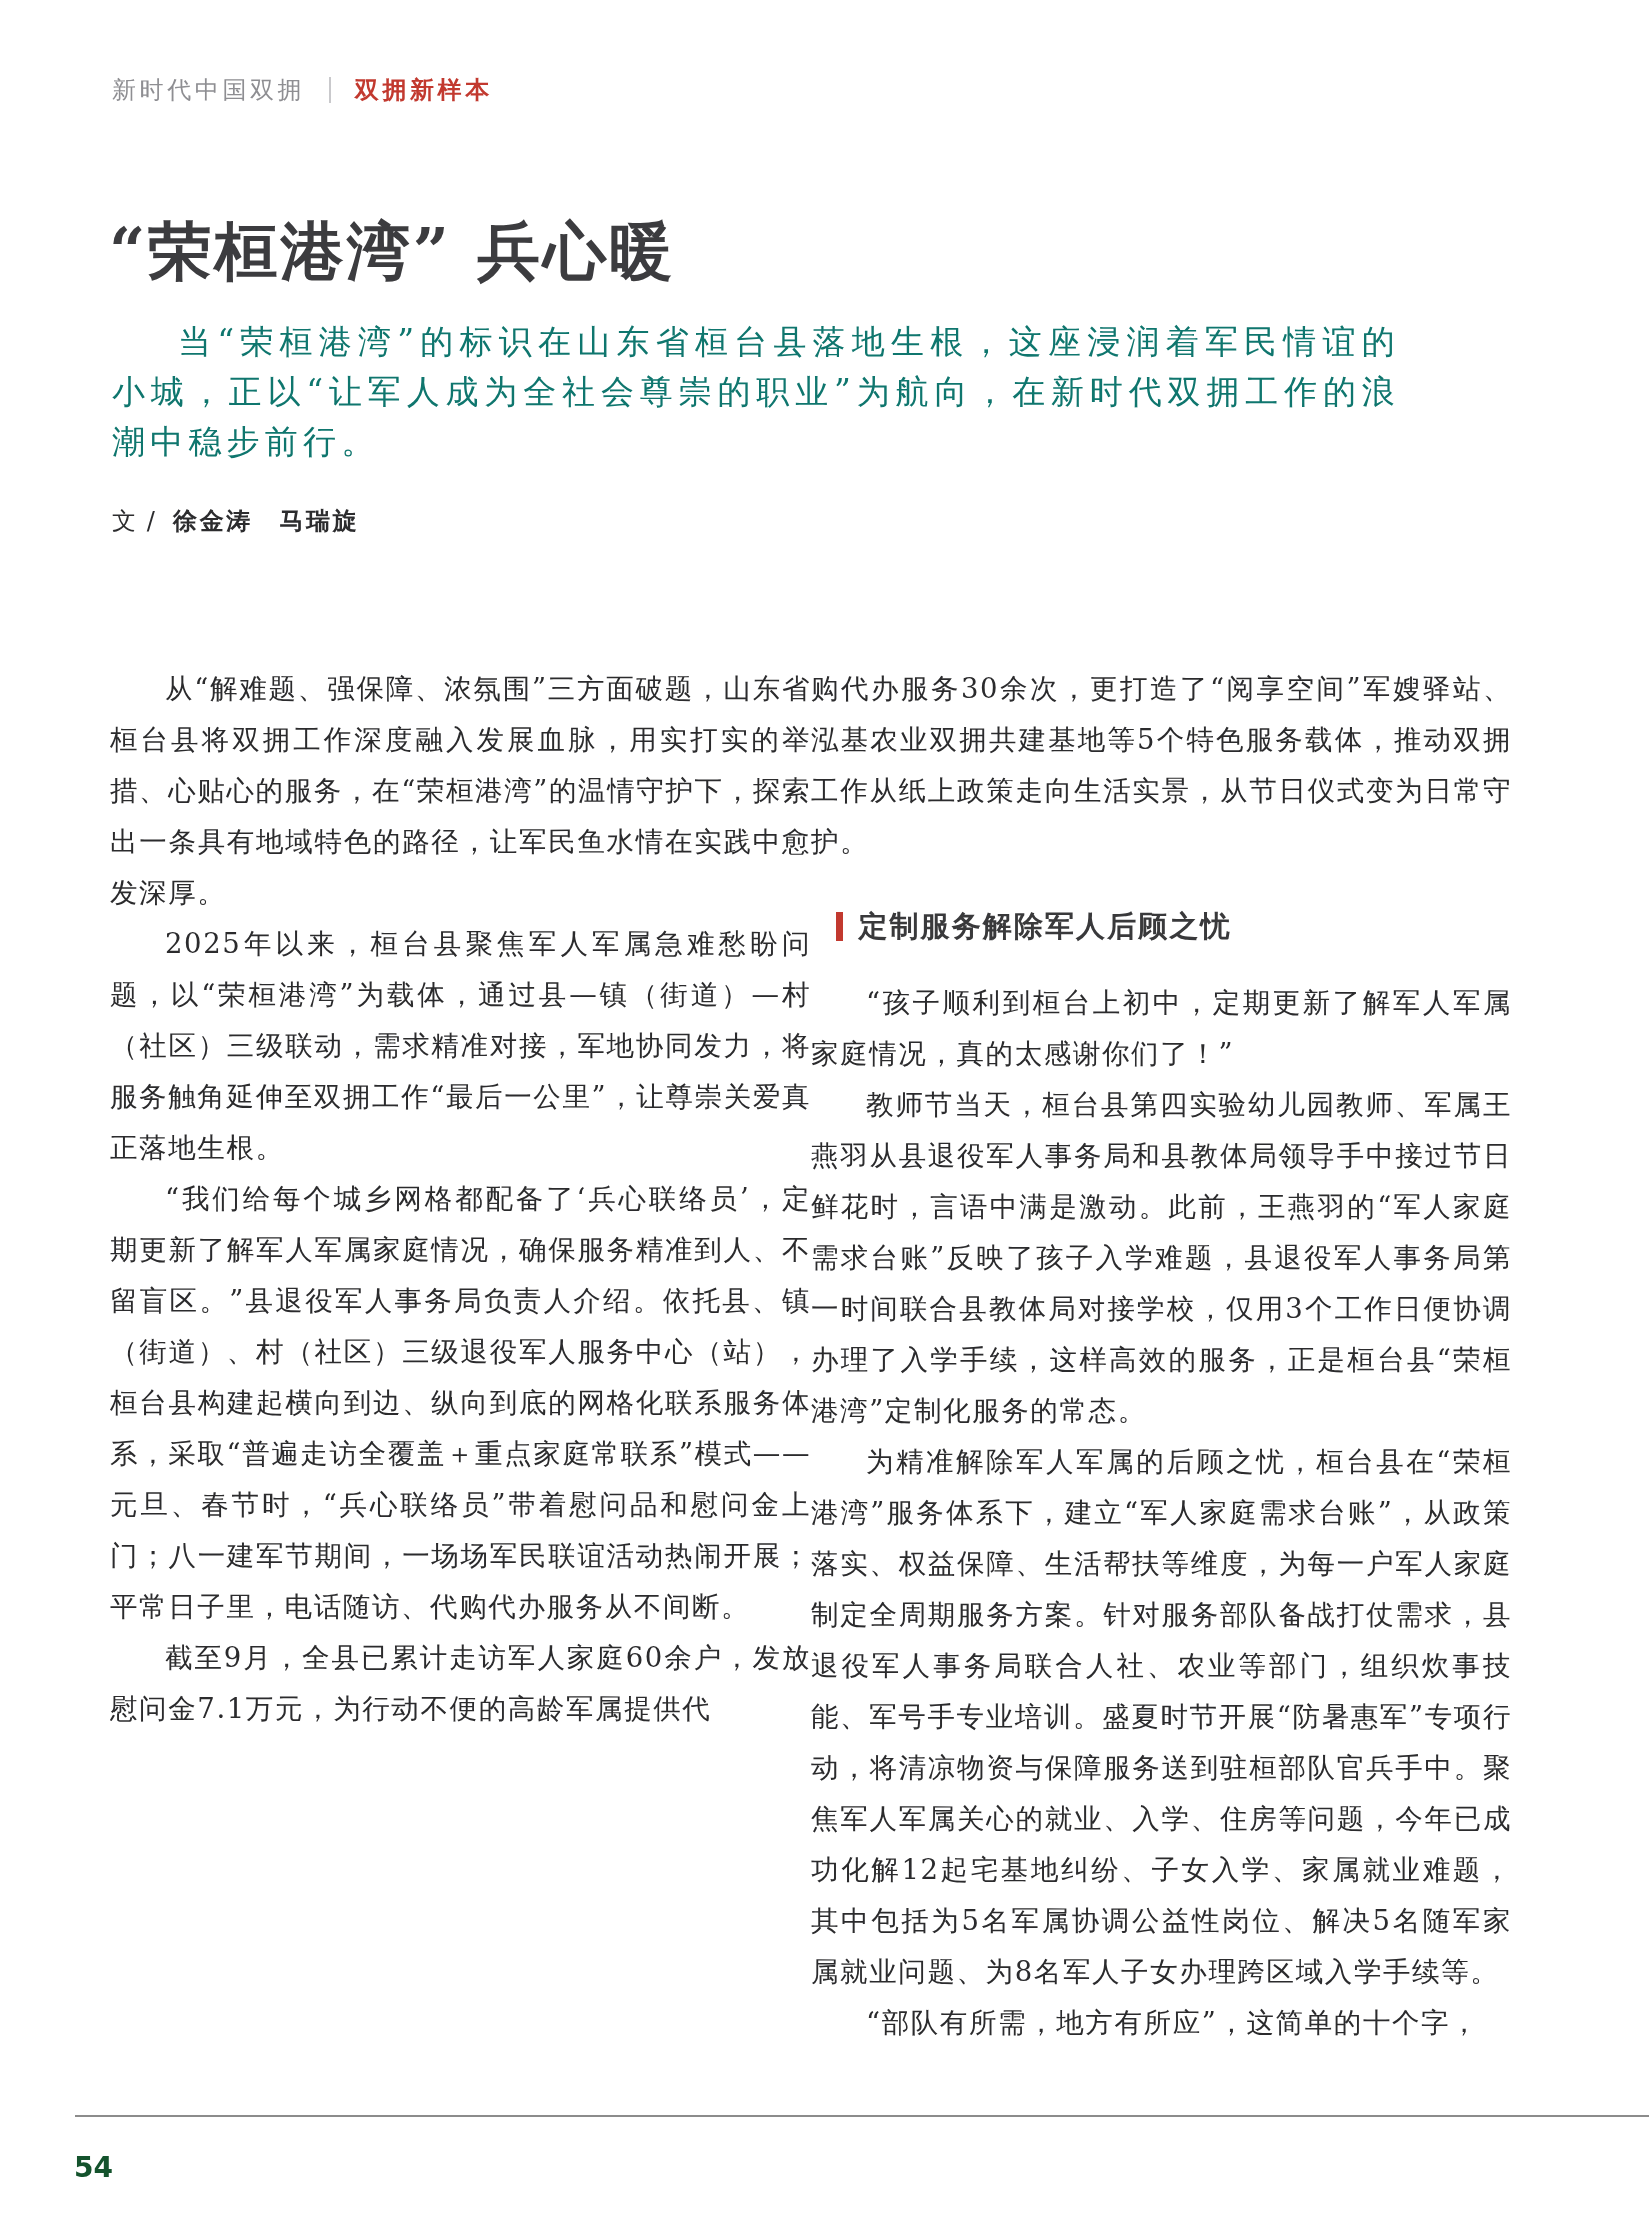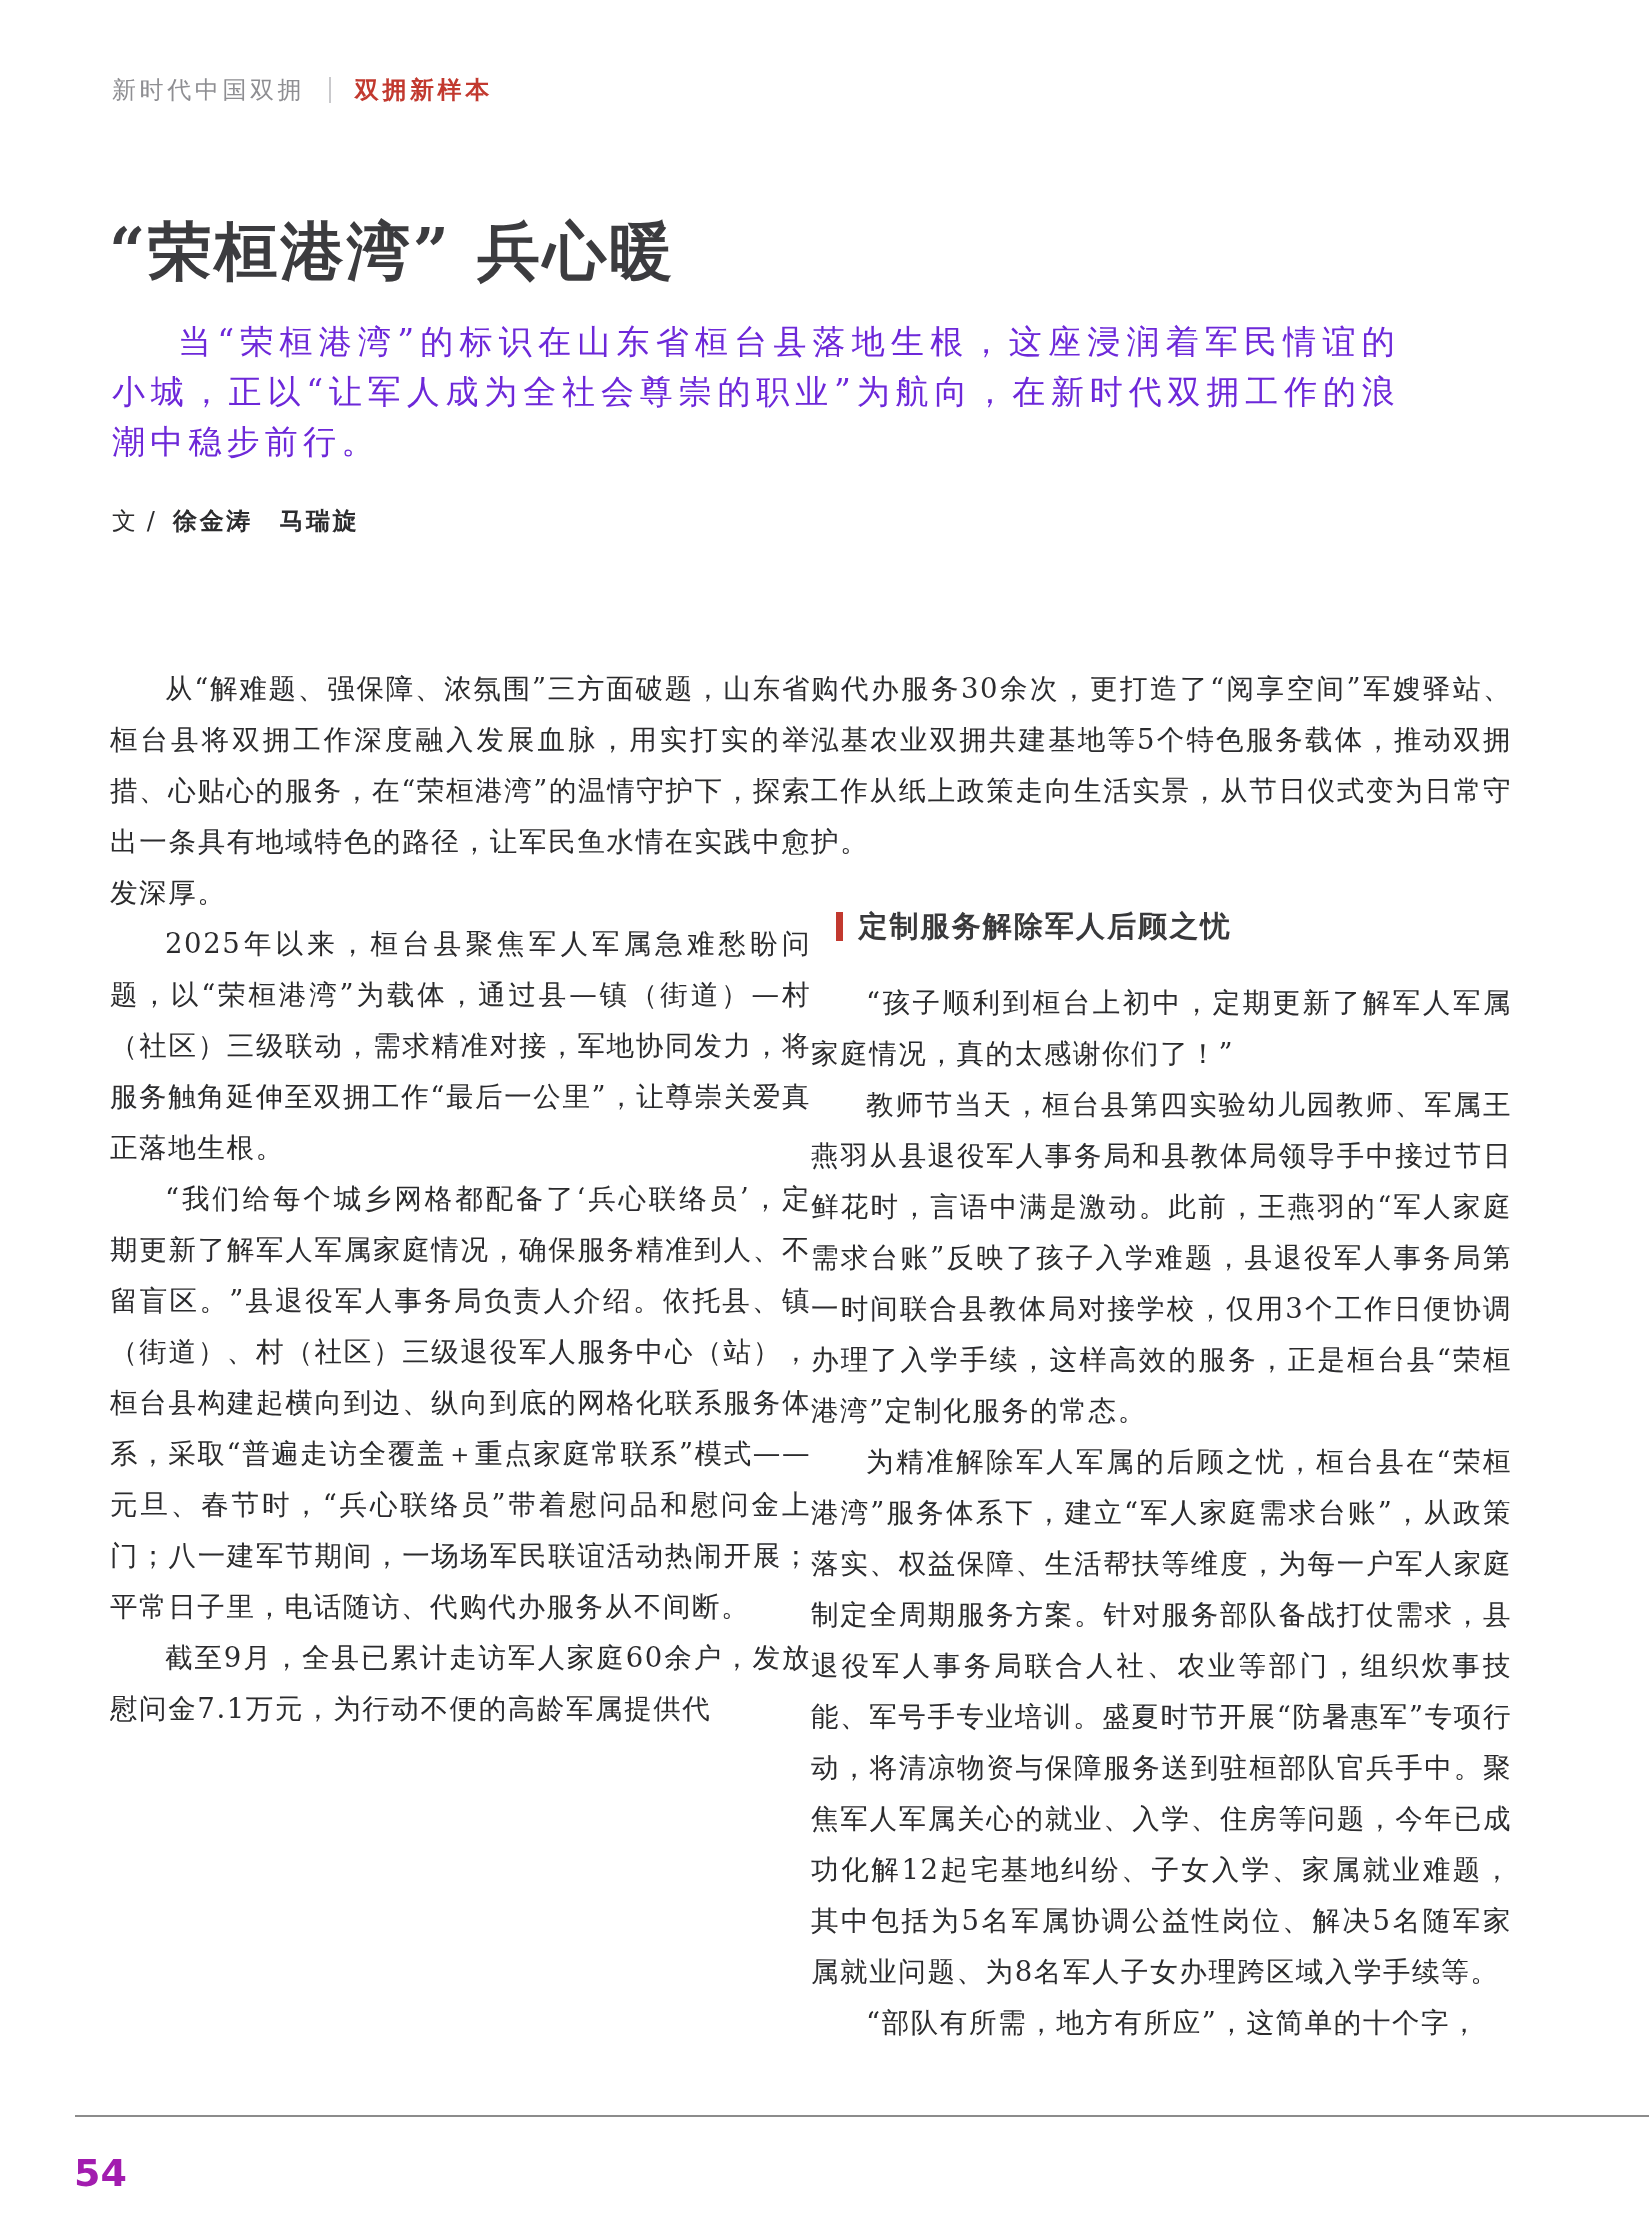--- a/index.html
+++ b/index.html
@@ -61,21 +61,21 @@
   
   .lead {
     position: absolute;
     left: 112px;
     top: 317px;
     width: 1288px;
     margin: 0;
     font-size: 33px;
     line-height: 50px;
     letter-spacing: 5.2px;
-    color: #6d28d9;
+    color: #0f766e;
     text-align: justify;
     text-indent: 2em;
   }
 
   
   .byline {
     position: absolute;
     left: 112px;
     top: 505px;
     font-family: "DejaVu Sans", "Liberation Sans", sans-serif;
@@ -145,22 +145,22 @@
     top: 2115px;
     height: 2.1px;
     background: #8c8c8c;
   }
   .page-number {
     position: absolute;
     left: 74px;
     top: 2151px;
     font-family: "DejaVu Sans", "Liberation Sans", sans-serif;
     font-weight: 700;
-    font-size: 38px;
-    color: #a21caf;
+    font-size: 28px;
+    color: #14532d;
   }
 </style>
 </head>
 <body>
 
 <div class="page">
 
   <div class="topbar">
     <span class="section-label">新时代中国双拥</span>
     <span class="divider"></span>

